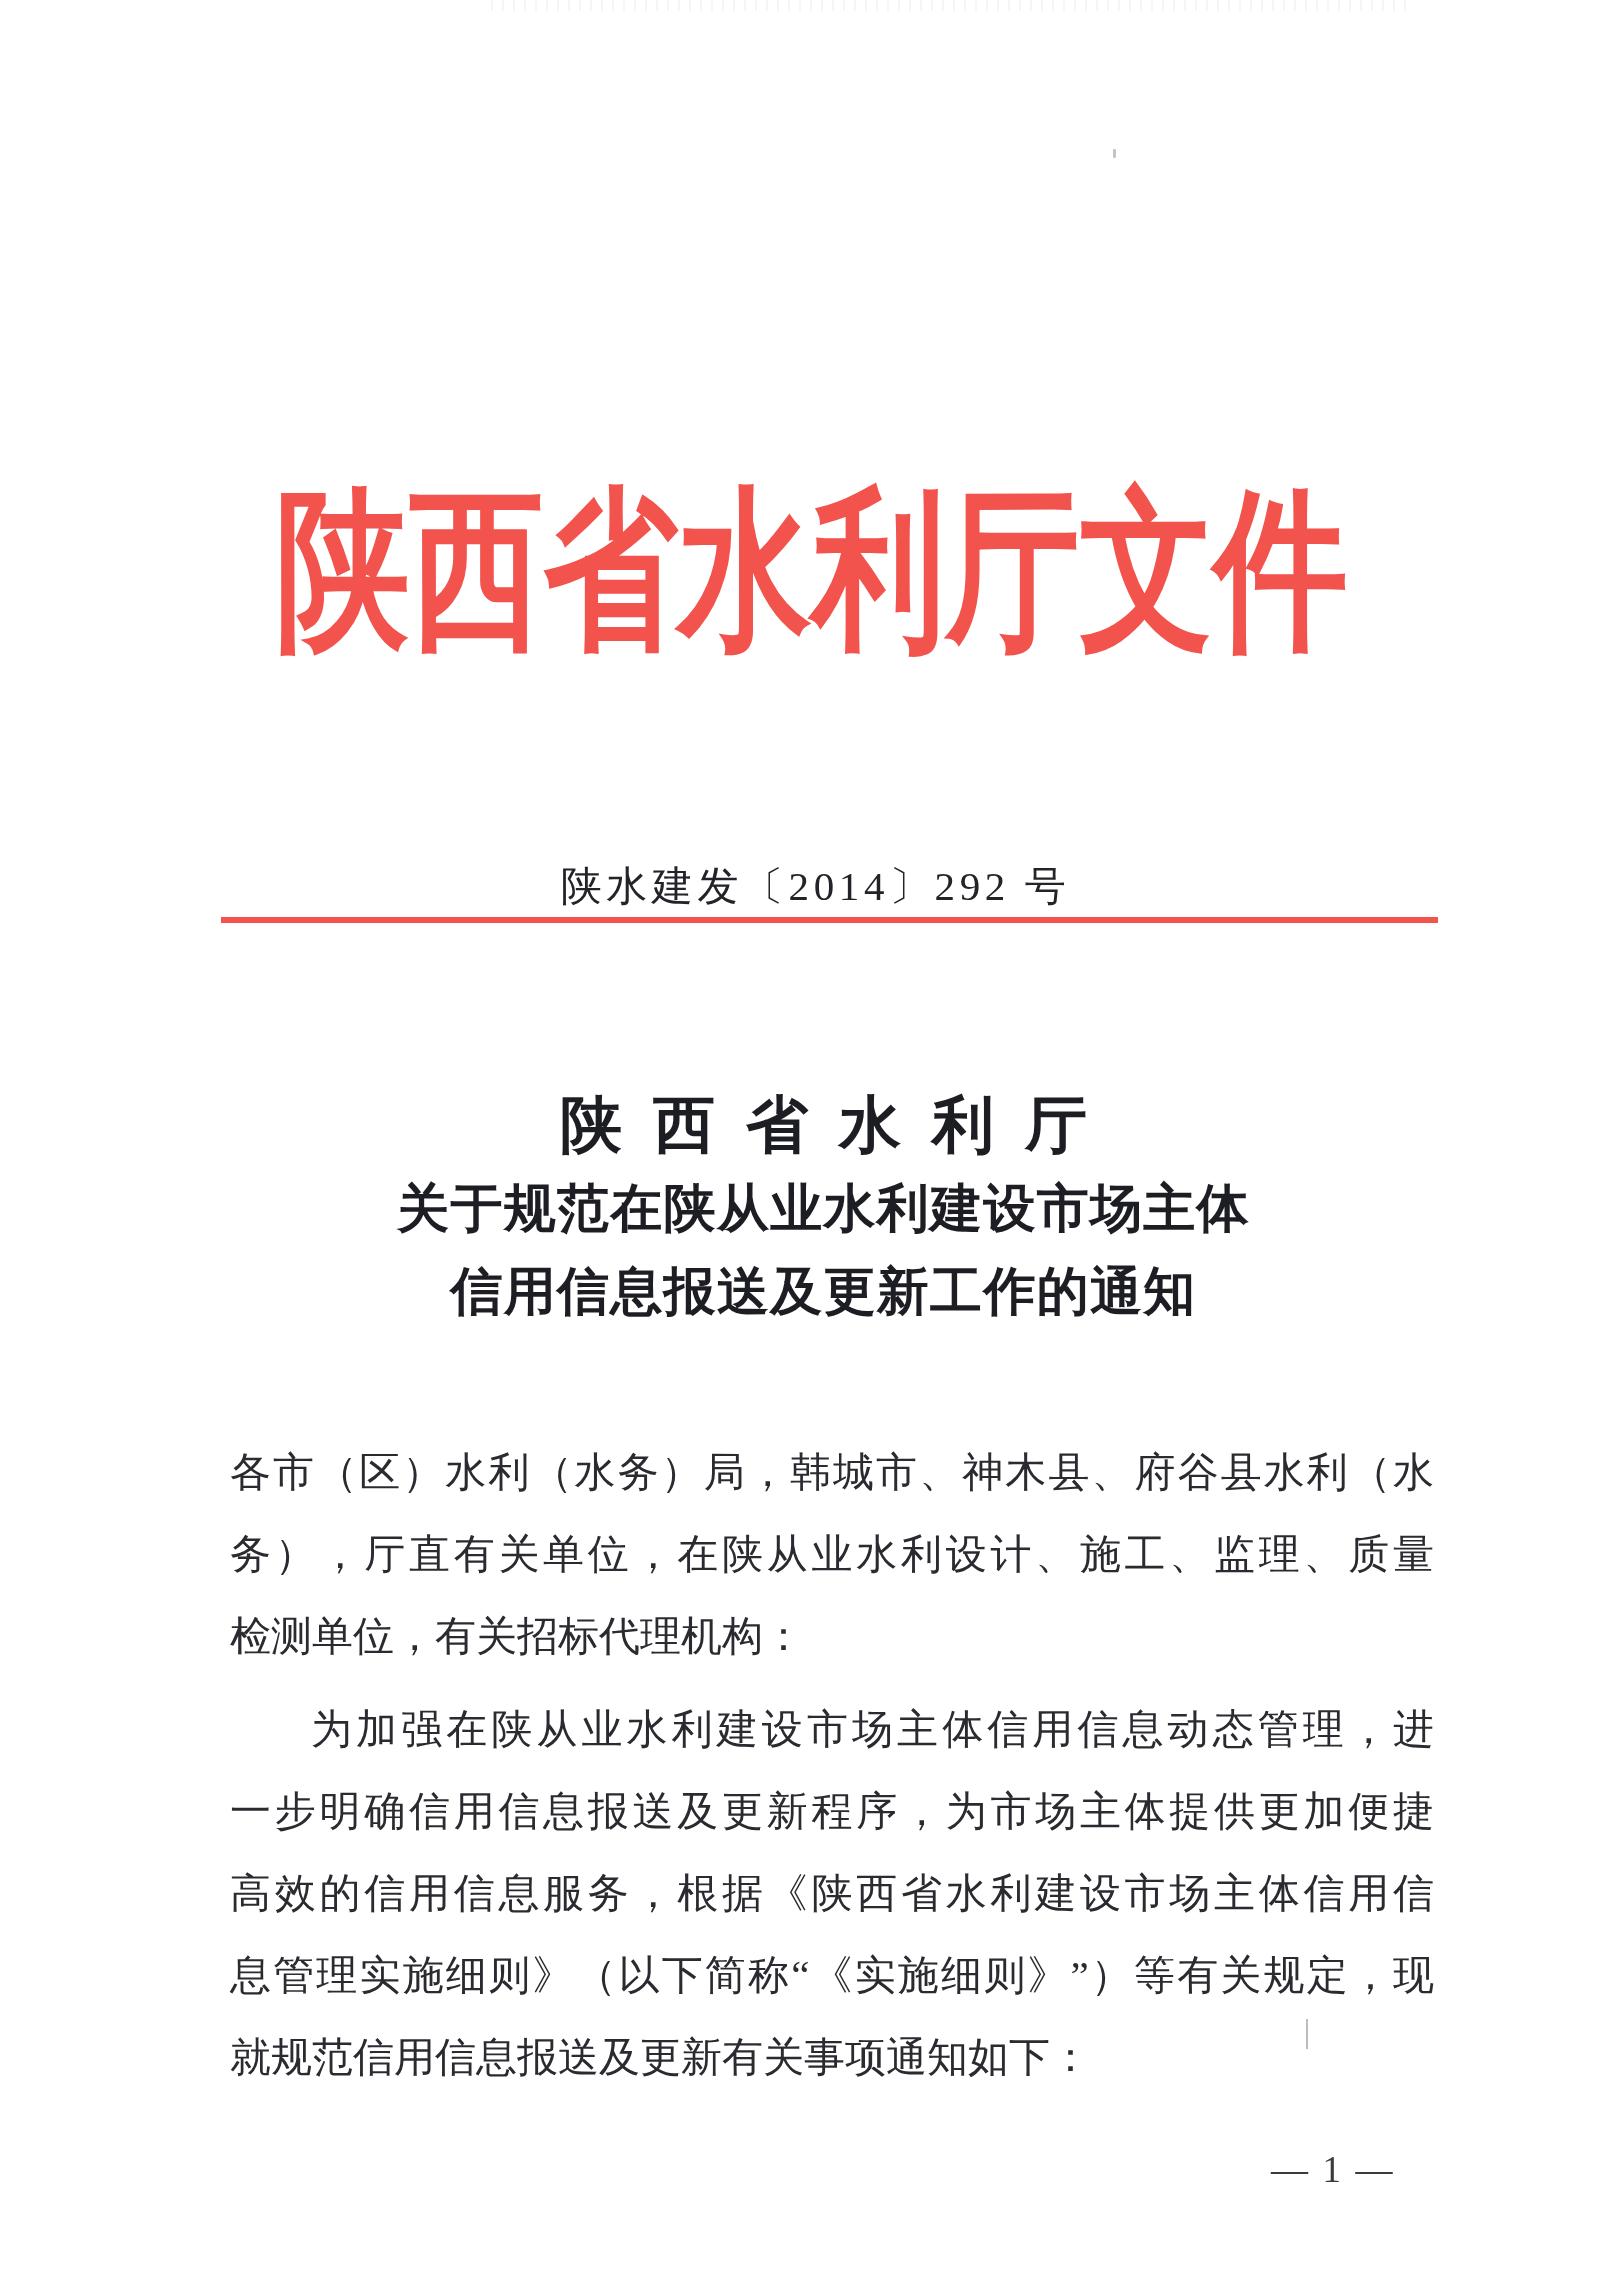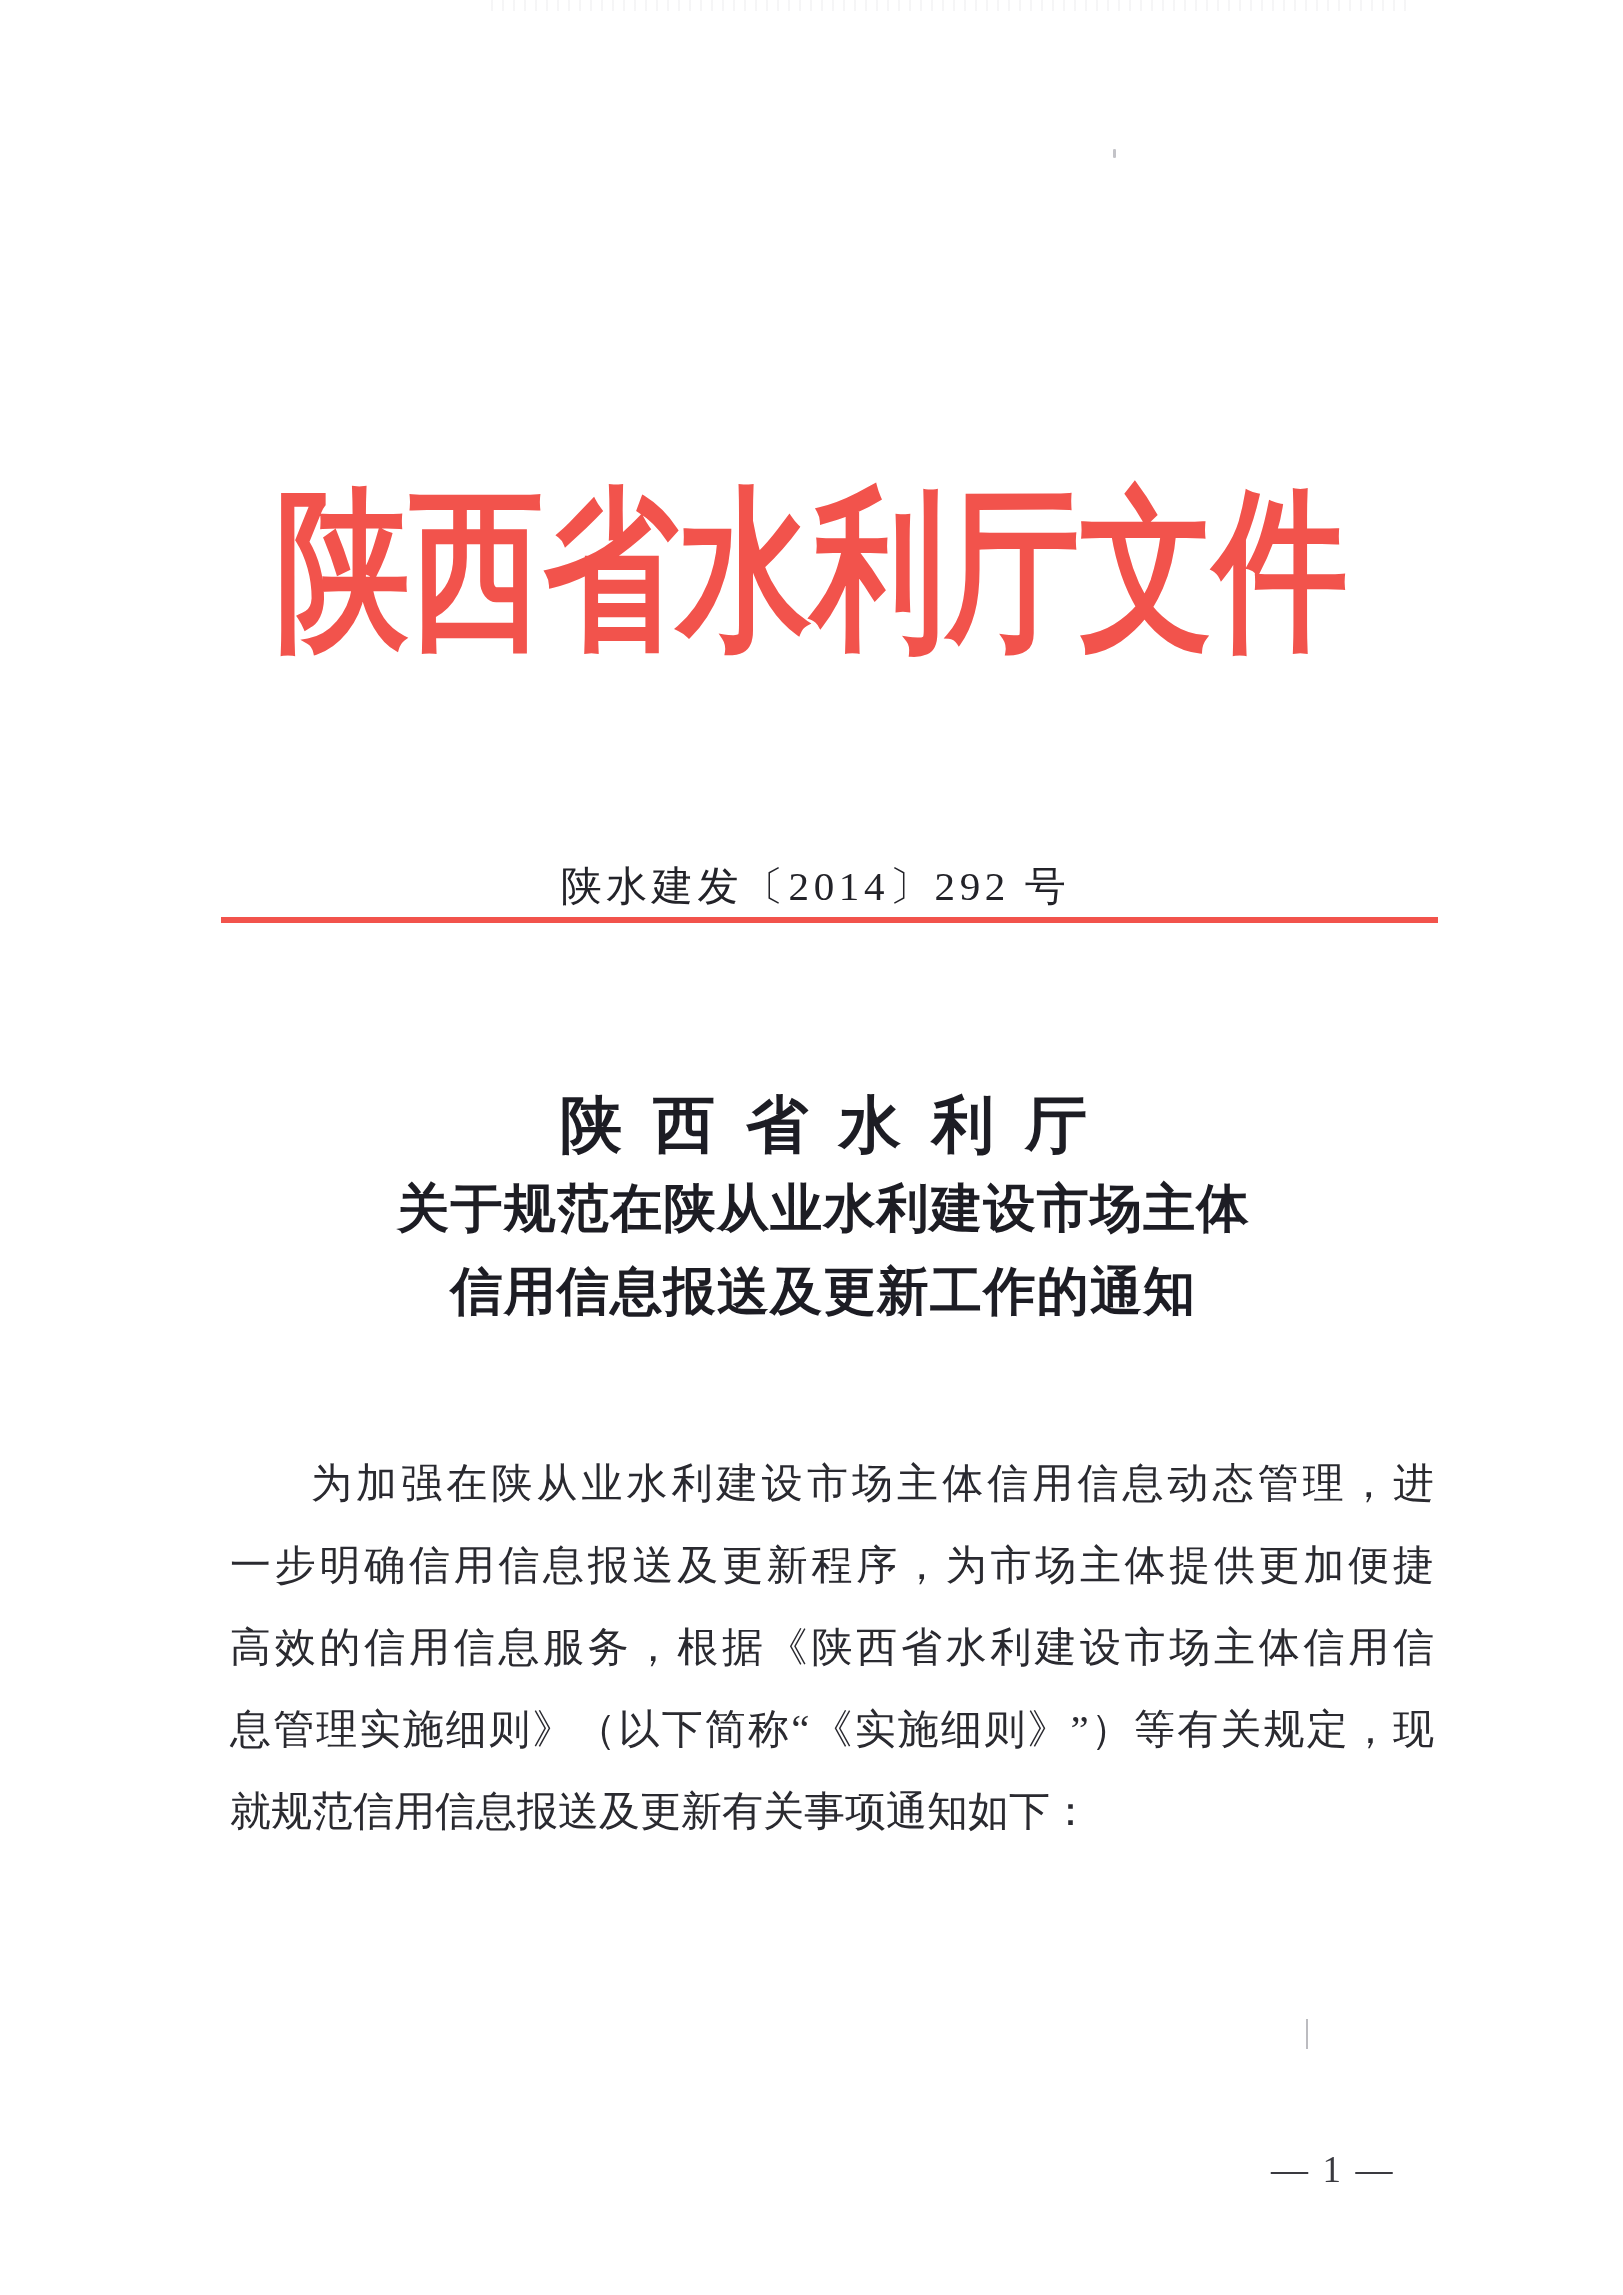--- a/index.html
+++ b/index.html
@@ -133,20 +133,25 @@
   <div class="red-rule"></div>
 
   <div class="doc-title">
     <div class="line spaced">陕西省水利厅</div>
     <div class="line">关于规范在陕从业水利建设市场主体</div>
     <div class="line">信用信息报送及更新工作的通知</div>
   </div>
 
   <div class="body-text">
 
+    <div class="para">
+      <div class="bline just">各市（区）水利（水务）局，韩城市、神木县、府谷县水利（水</div>
+      <div class="bline just">务），厅直有关单位，在陕从业水利设计、施工、监理、质量</div>
+      <div class="bline">检测单位，有关招标代理机构：</div>
+    </div>
 
     <div class="para para-2">
       <div class="bline just indent">为加强在陕从业水利建设市场主体信用信息动态管理，进</div>
       <div class="bline just">一步明确信用信息报送及更新程序，为市场主体提供更加便捷</div>
       <div class="bline just">高效的信用信息服务，根据《陕西省水利建设市场主体信用信</div>
       <div class="bline just">息管理实施细则》（以下简称“《实施细则》”）等有关规定，现</div>
       <div class="bline">就规范信用信息报送及更新有关事项通知如下：</div>
     </div>
 
   </div>

